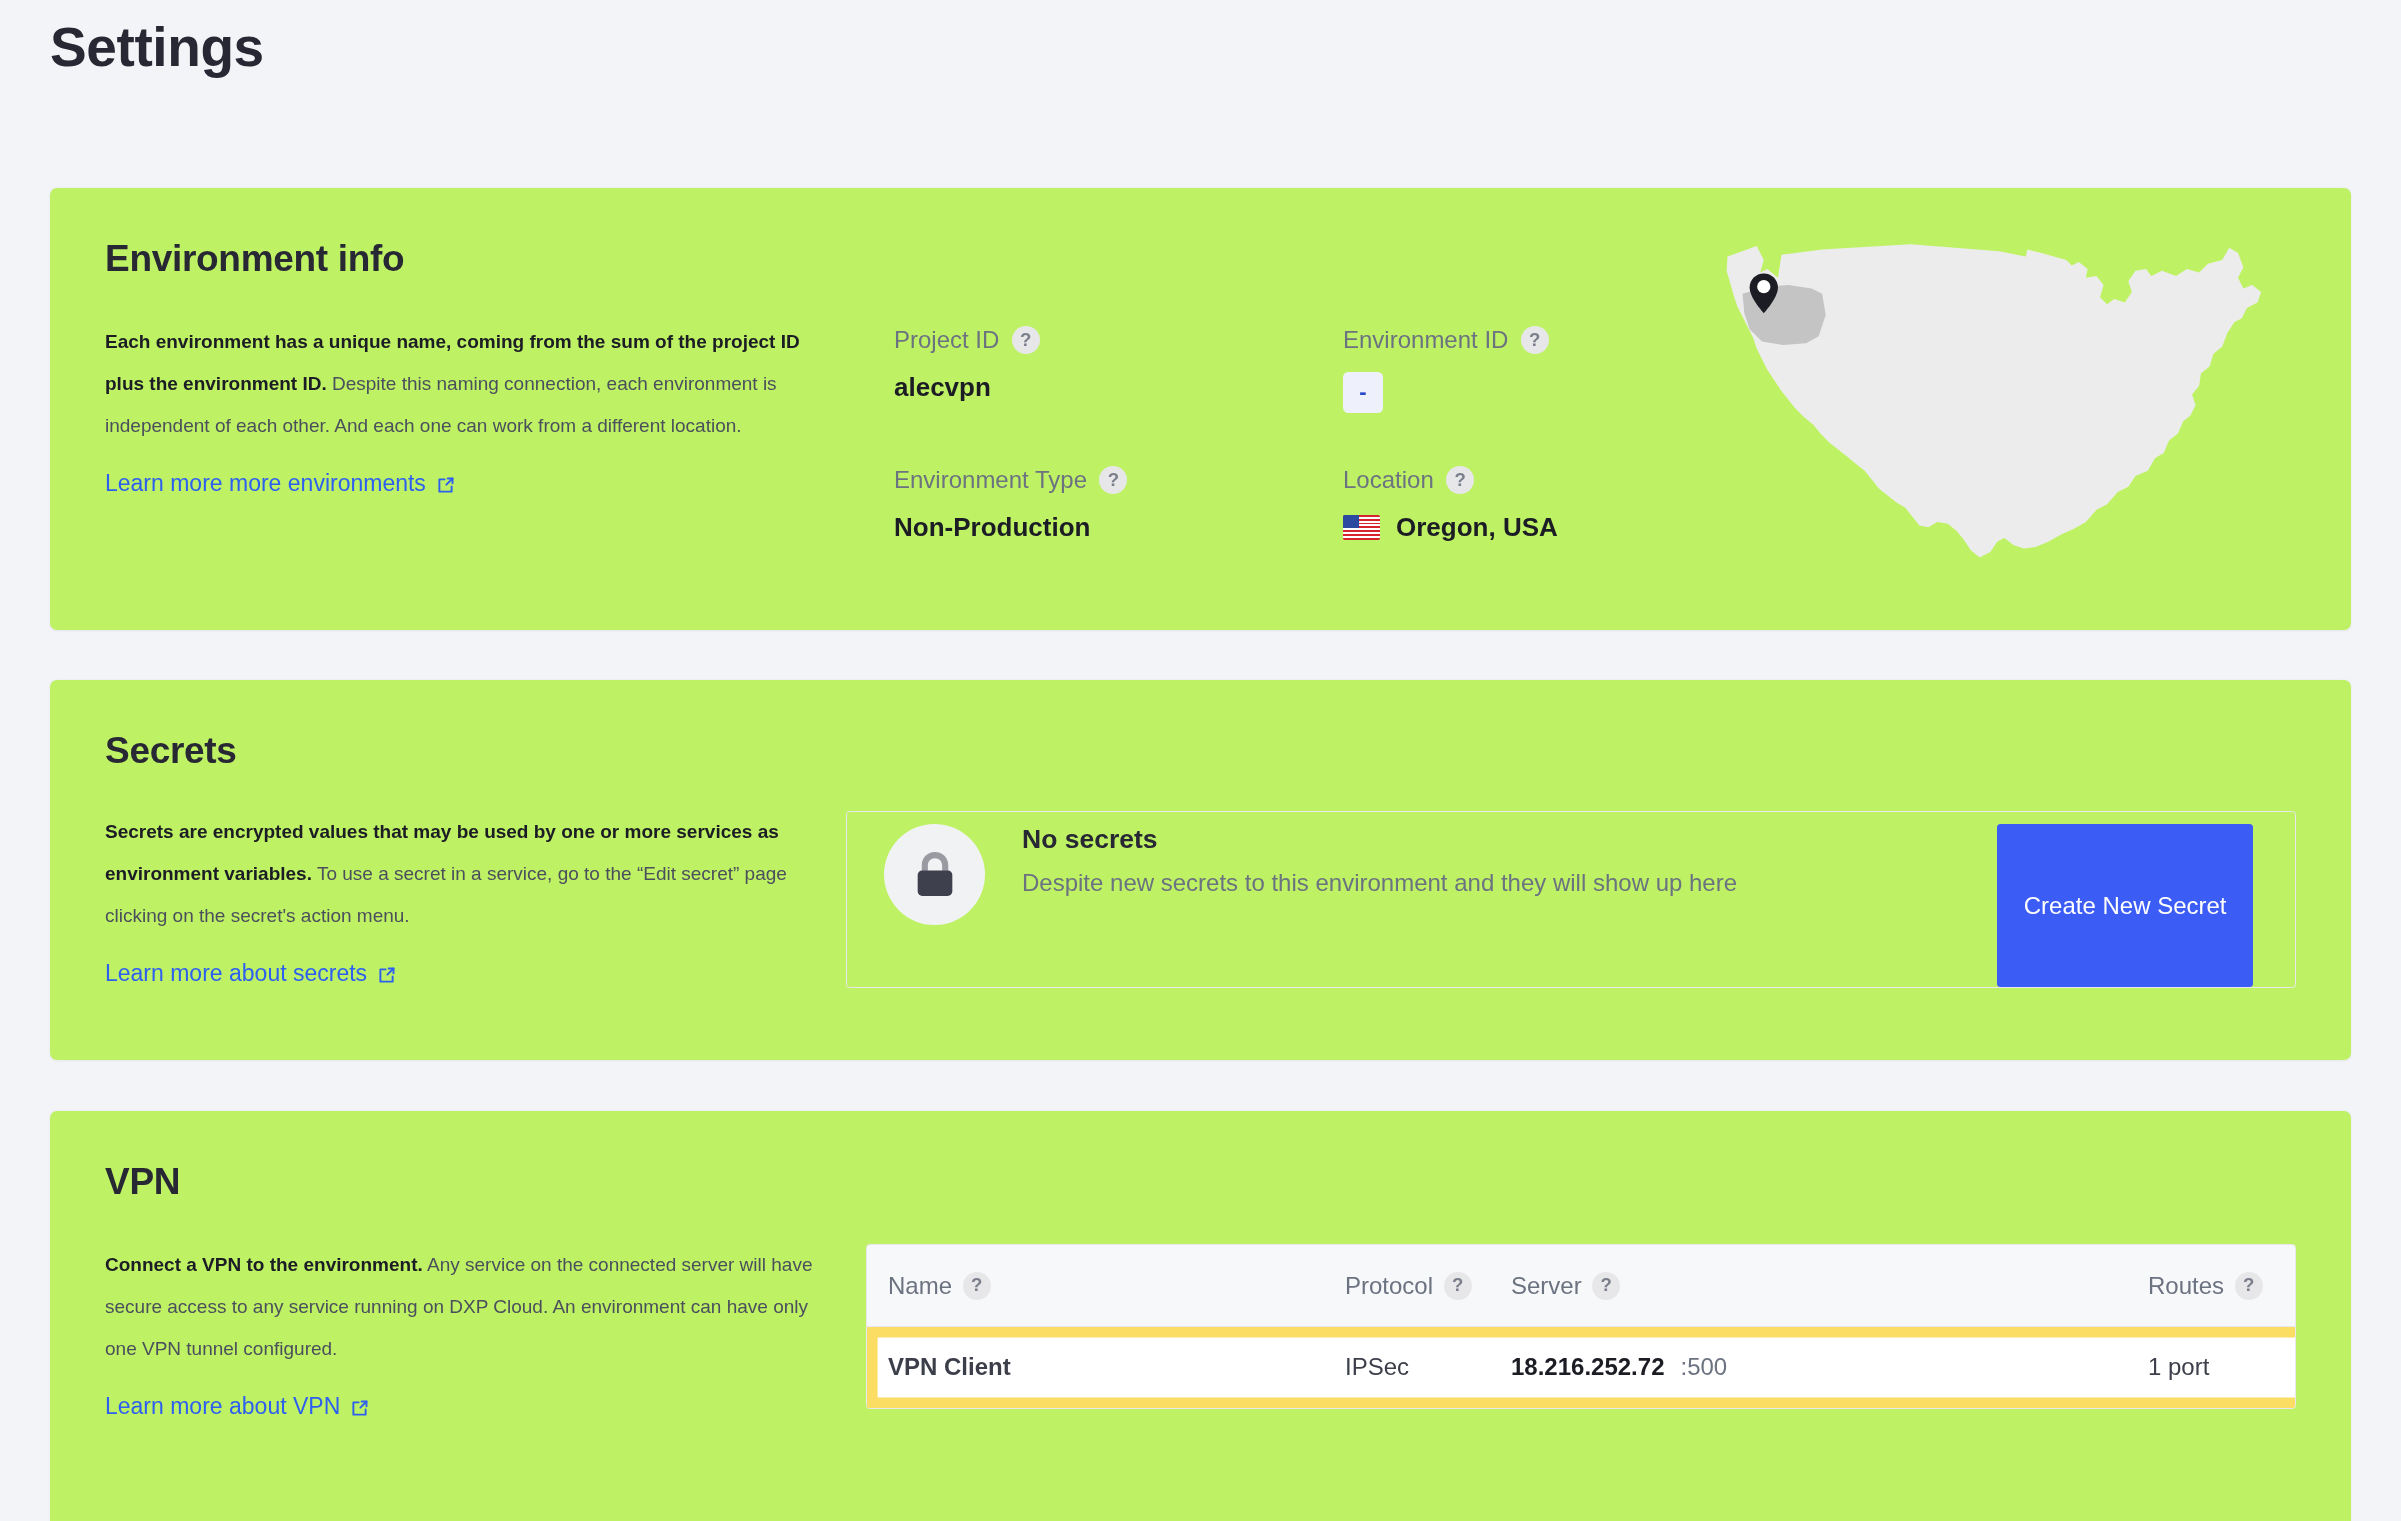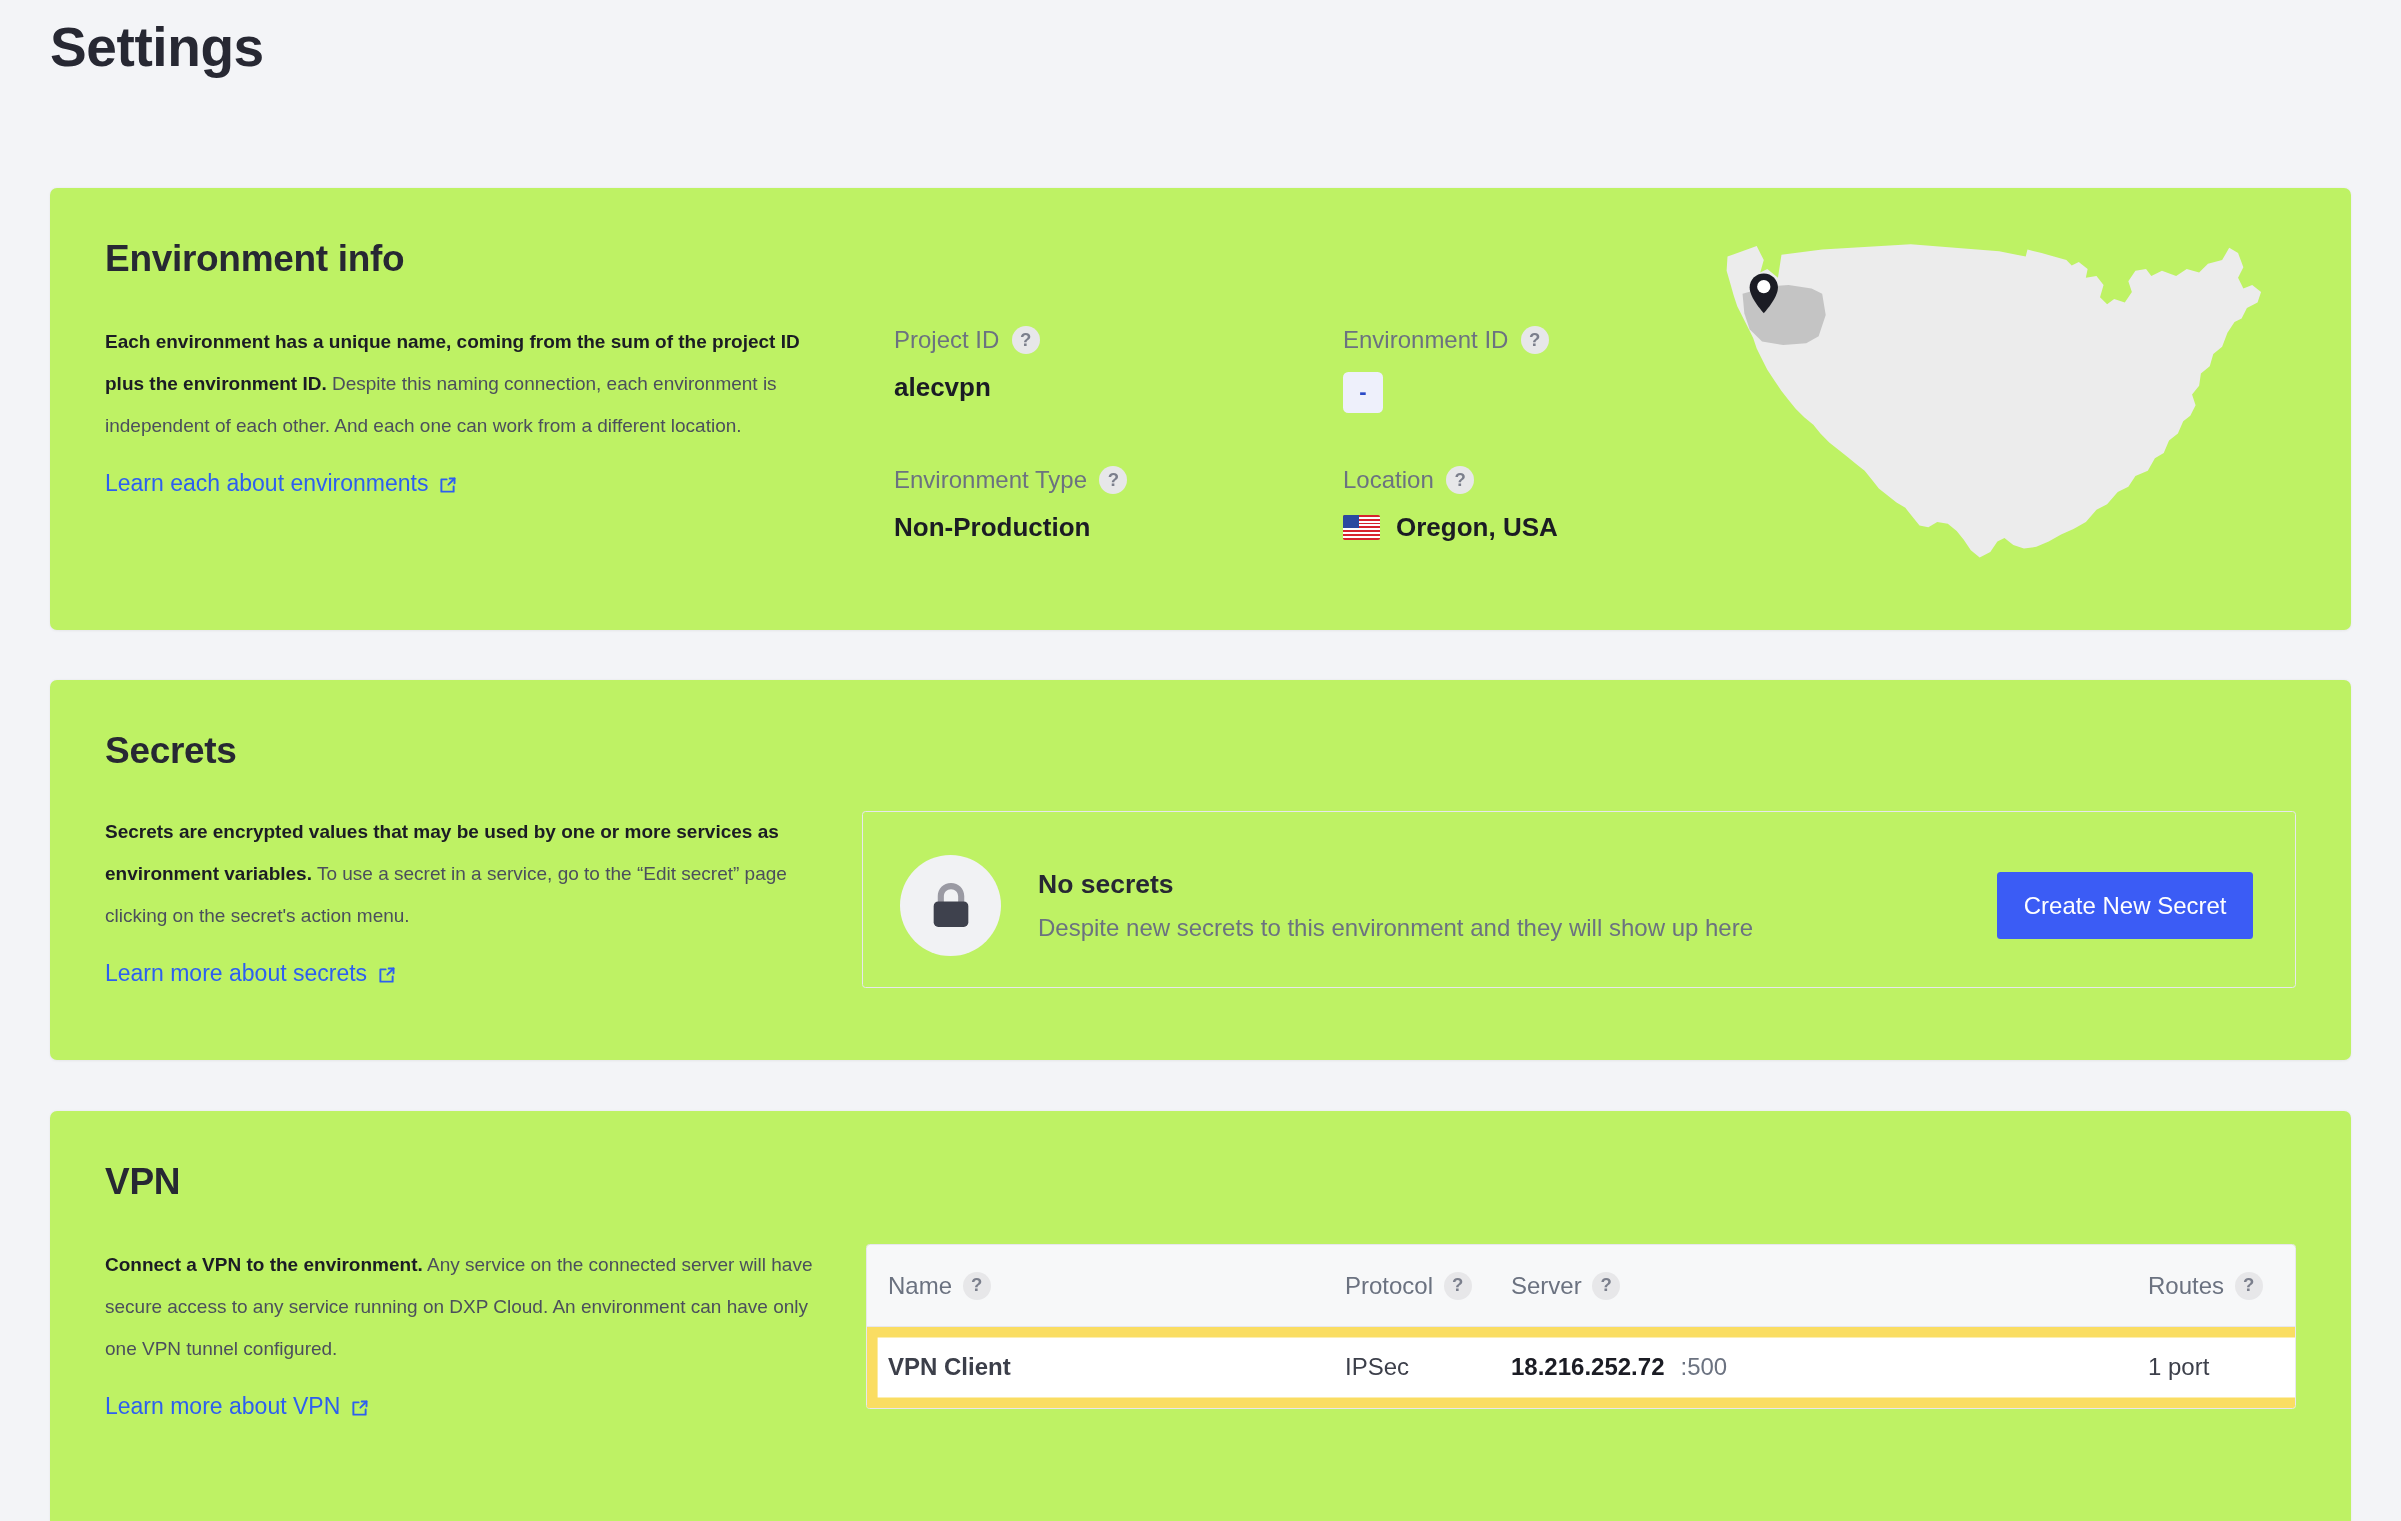--- a/index.html
+++ b/index.html
@@ -166,26 +166,25 @@
     top: 42px;
     width: 584px;
     height: 354px;
     pointer-events: none;
   }
   .map-wrap svg { width: 100%; height: 100%; display: block; }
 
   
   .empty-panel {
     flex: 1;
-    margin-left: 49px;
+    margin-left: 33px;
     border: 0.9px solid #e7e7ed;
     border-radius: 3.5px;
     height: 177px;
     display: flex;
-    align-items: center;
     padding: 12px 42px 0 37px;
     gap: 37px;
   }
   .lock-circle {
     width: 101px; height: 101px;
     border-radius: 50%;
     background: #f1f2f4;
     display: flex;
     align-items: center;
     justify-content: center;
@@ -272,21 +271,21 @@
 
   <section class="card" id="card-environment">
     <h2 class="card-title">Environment info</h2>
 
     <div class="card-body" style="margin-top:41px;">
       <div class="desc-col">
         <p class="desc-text">
           <b>Each environment has a unique name, coming from the sum of the project ID plus the environment ID.</b><span> Despite this naming connection, each environment is independent of each other. And each one can work from a different location.</span>
         </p>
         <a class="learn-link">
-          <span>Learn each about environments</span>
+          <span>Learn more more environments</span>
           <span class="ext-icon">
             <svg viewBox="0 0 24 24" width="21" height="21" fill="none" stroke="#2d5ff0" stroke-width="2.2" stroke-linecap="round" stroke-linejoin="round">
               <path d="M5 5 H11 M5 5 V19 H19 V13"></path>
               <path d="M13 11 L20 4"></path>
               <path d="M14.5 4 H20 V9.5"></path>
             </svg>
           </span>
         </a>
       </div>
 

